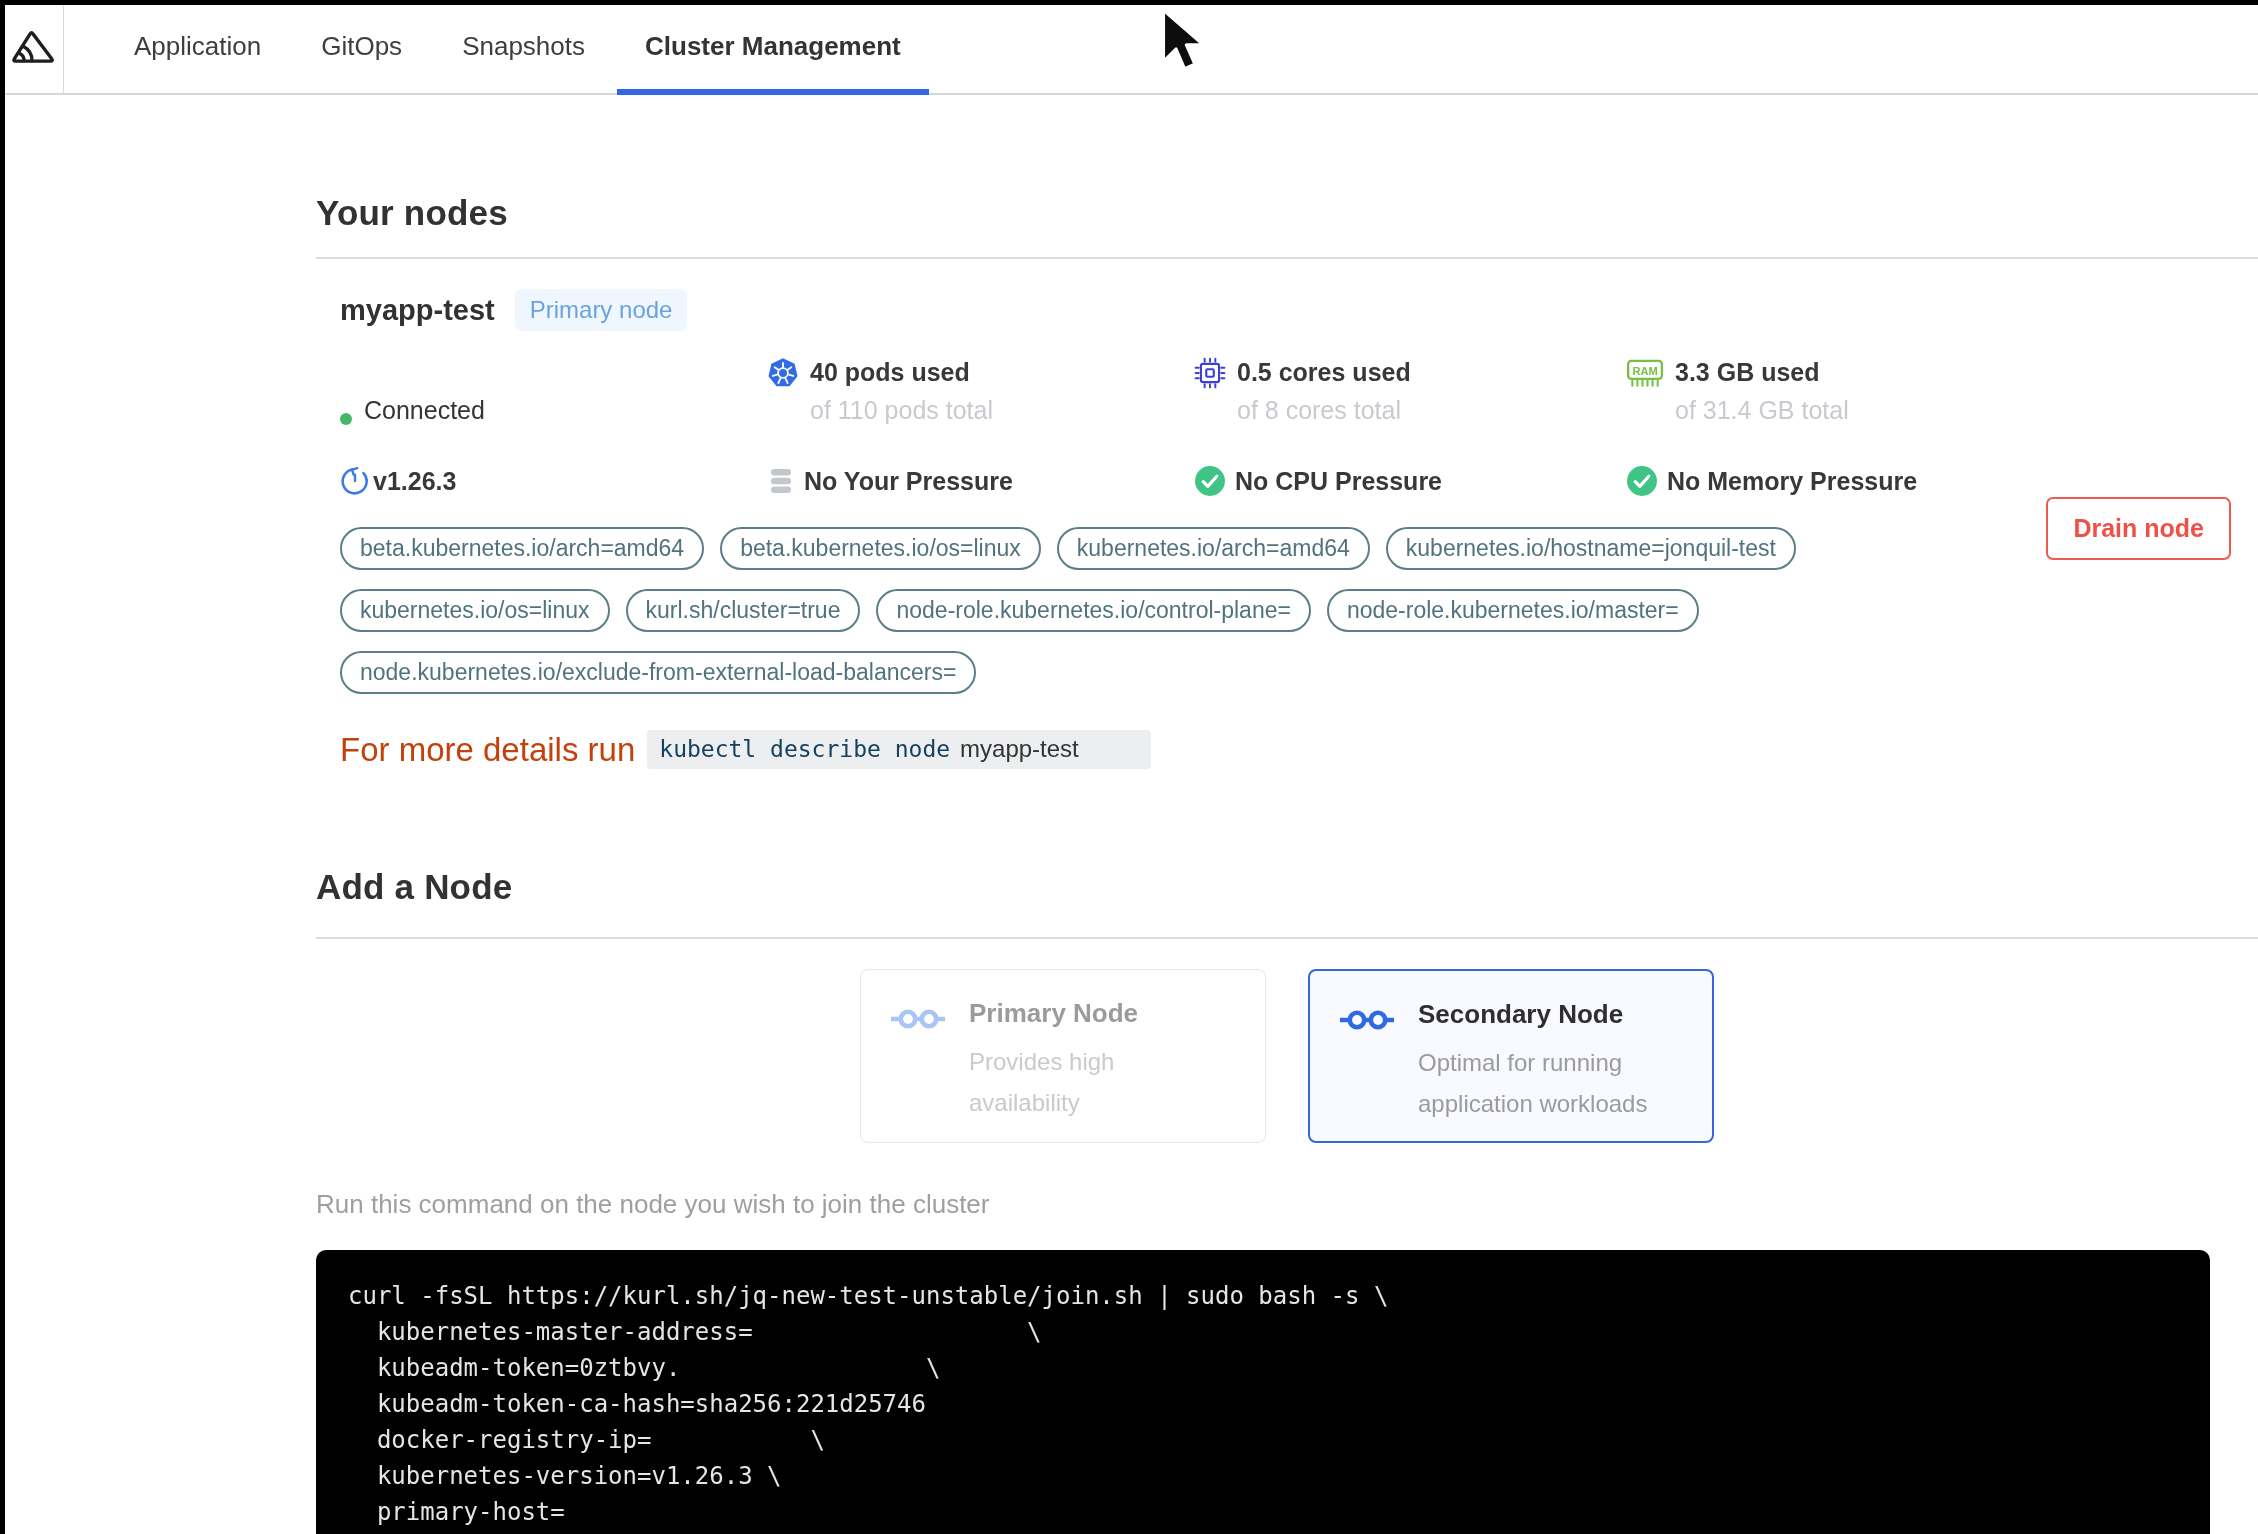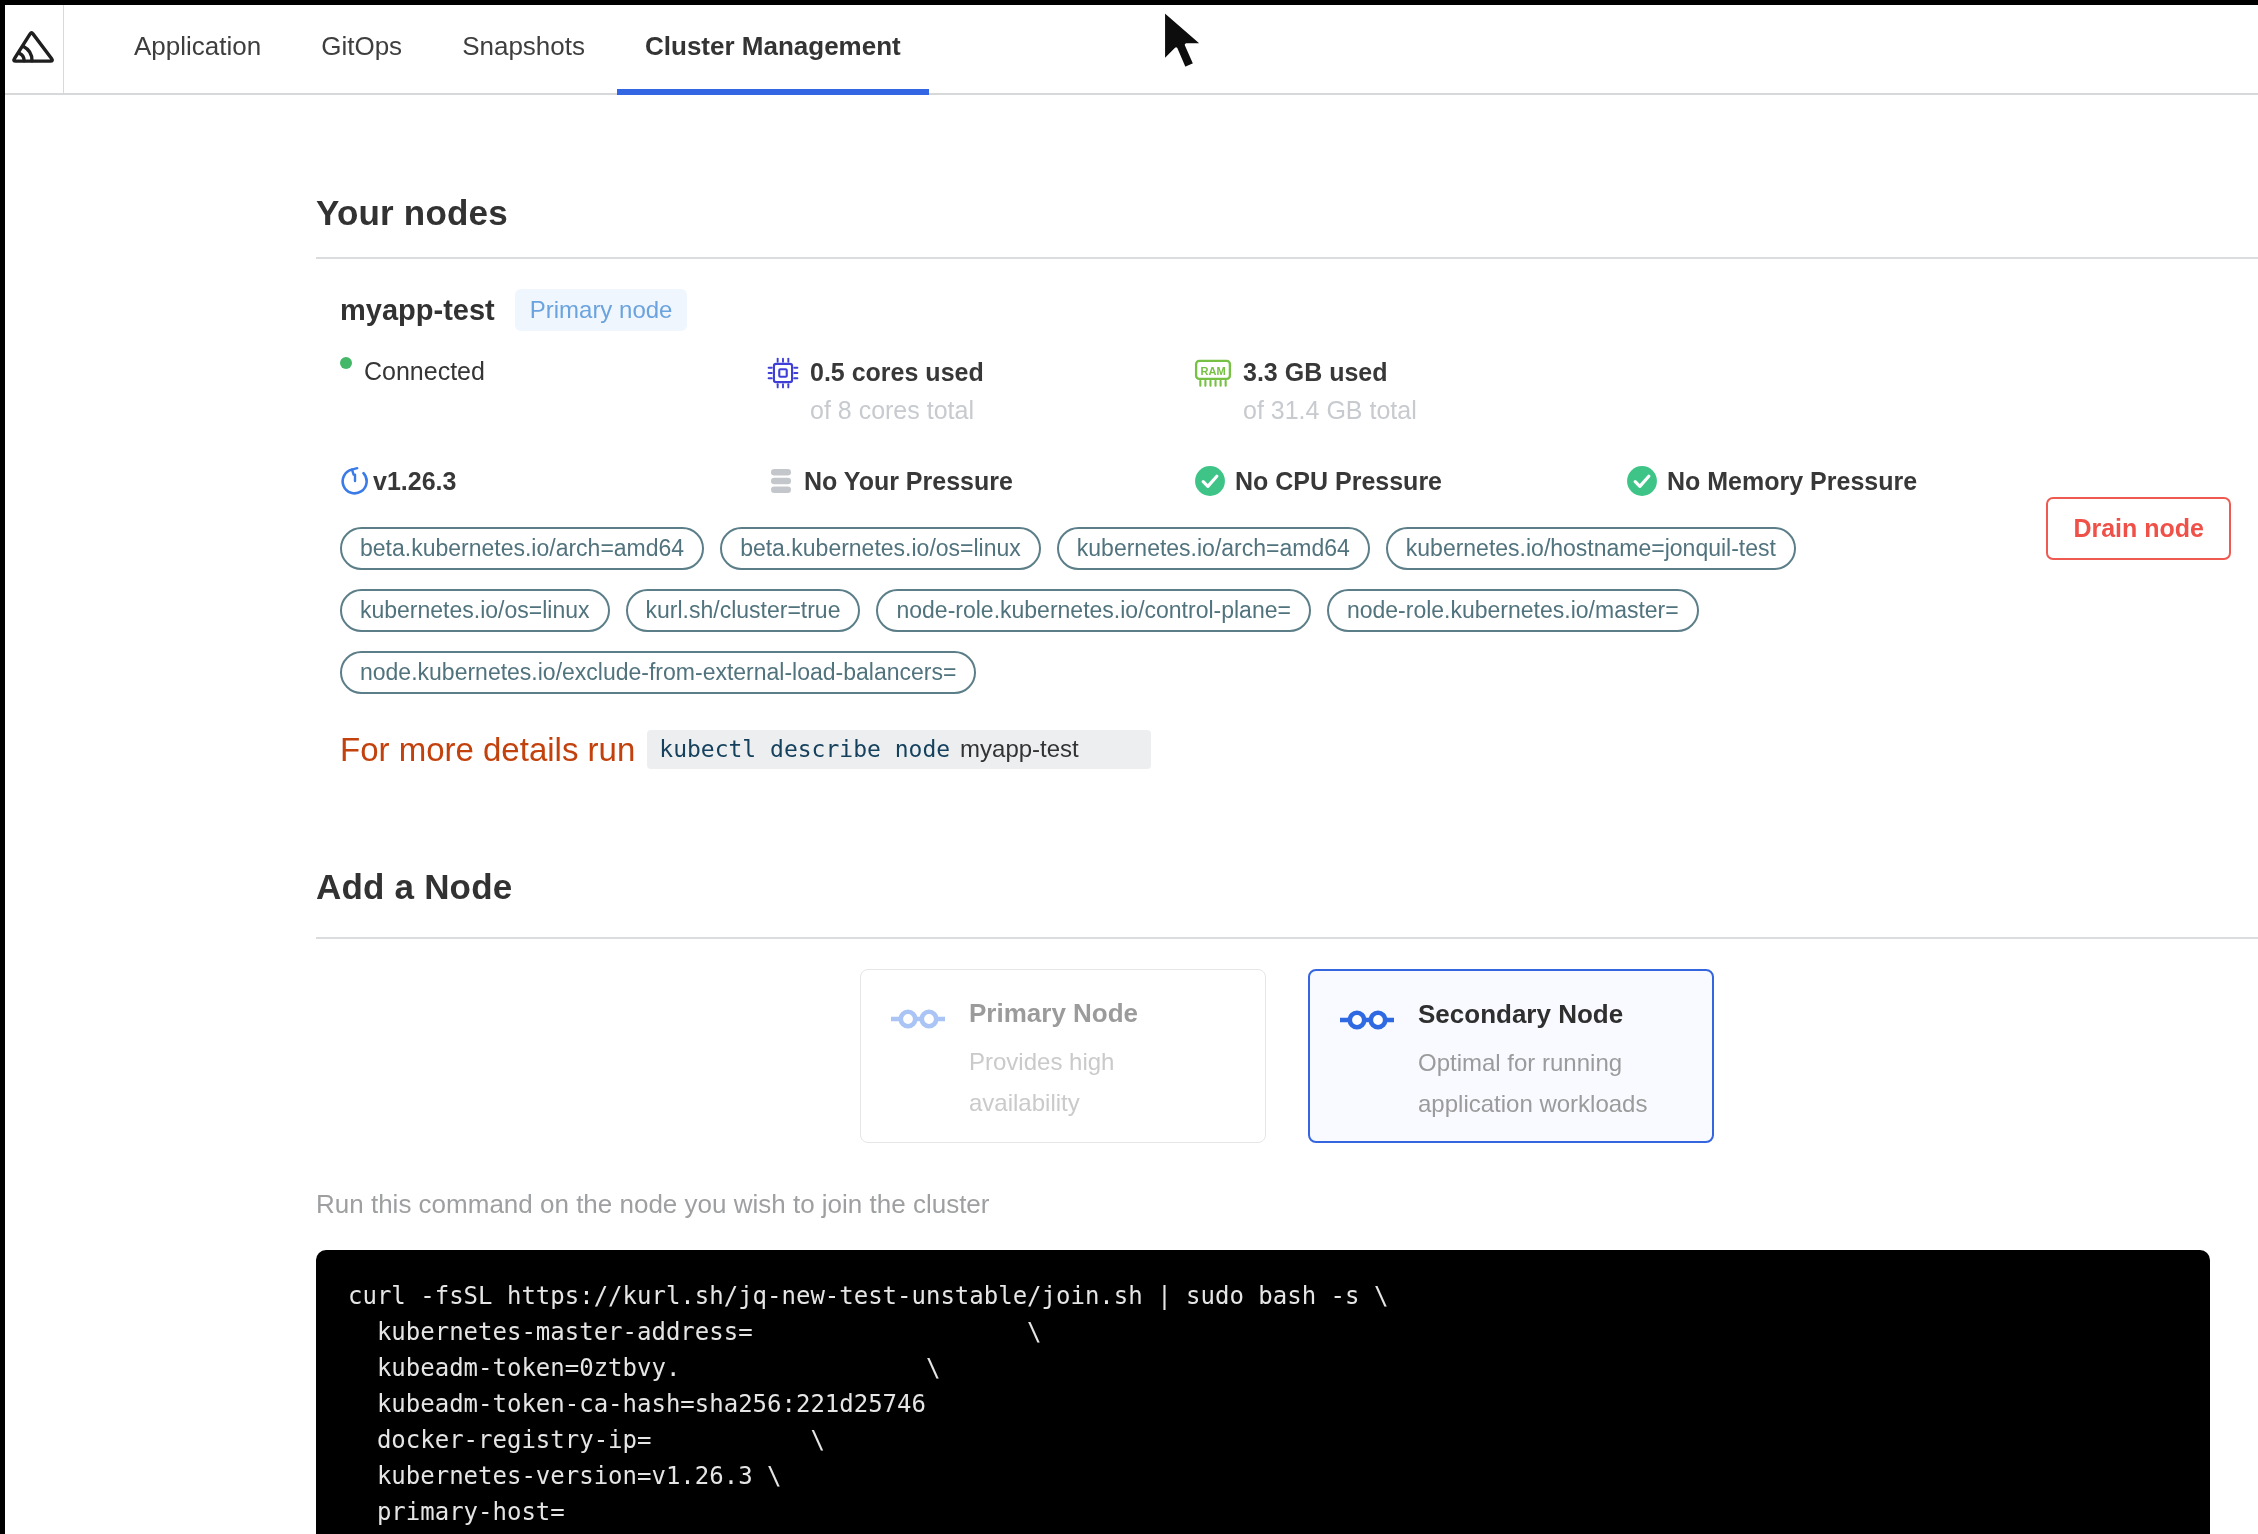--- a/index.html
+++ b/index.html
@@ -30,21 +30,21 @@
   .node-card { position:relative; margin-top:30px; padding-left:24px; }
   .node-title-row { display:flex; align-items:center; }
   .node-name { font-size:29px; font-weight:700; color:#323232; }
   .node-badge { margin-left:20px; font-size:24px; color:#6ba3de; background:#f0f6fd;
                 border-radius:6px; padding:7px 15px; }
   .stats-grid { display:grid; grid-template-columns:427px 427px 432px 1fr; margin-top:26px; }
   .stat { display:flex; align-items:flex-start; }
   .stat .txt { margin-left:11px; }
   .stat-value { font-size:25px; font-weight:600; color:#383838; line-height:30px; }
   .stat-total { font-size:25px; font-weight:500; color:#c7cace; margin-top:9px; }
-  .connected { display:flex; align-items:flex-start; }
+  .connected { display:flex; align-items:flex-end; }
   .conn-dot { width:12px; height:12px; border-radius:50%; background:#44b768; margin-right:12px; }
   .connected span { font-size:25px; color:#353535; }
   .cond-grid { display:grid; grid-template-columns:427px 427px 432px 1fr; margin-top:40px; }
   .cond { display:flex; align-items:center; }
   .cond .lbl { font-size:25px; font-weight:600; color:#383838; margin-left:9px; }
   .cond.version .lbl { margin-left:3px; }
 
   
   .pills { margin-top:30px; max-width:1700px; display:flex; flex-wrap:wrap; gap:19px 16px; }
   .pill { border:2px solid #5b7e88; color:#51737e; border-radius:22px; padding:6px 18px;
@@ -123,20 +123,41 @@
       <span class="node-name">myapp-test</span>
       <span class="node-badge">Primary node</span>
     </div>
 
     <div class="stats-grid">
       <div class="connected">
         <span class="conn-dot"></span>
         <span>Connected</span>
       </div>
 
+      <div class="stat">
+        <span>
+          <svg width="32" height="32" viewBox="0 0 30 30">
+            <polygon points="15,1.2 25.9,6.4 28.6,18.1 21.1,27.5 8.9,27.5 1.4,18.1 4.1,6.4" fill="#326ce5"></polygon>
+            <g stroke="#ffffff" stroke-width="1.7" stroke-linecap="round">
+              <line x1="15" y1="15" x2="15" y2="5.5"></line>
+                <line x1="15" y1="15" x2="22.8" y2="9.6"></line>
+              <line x1="15" y1="15" x2="24.6" y2="17.8"></line>
+                <line x1="15" y1="15" x2="19.4" y2="24.4"></line>
+              <line x1="15" y1="15" x2="10.6" y2="24.4"></line>
+                <line x1="15" y1="15" x2="5.4" y2="17.8"></line>
+              <line x1="15" y1="15" x2="7.2" y2="9.6"></line>
+            </g>
+            <circle cx="15" cy="15" r="4.6" fill="#326ce5" stroke="#ffffff" stroke-width="1.7"></circle>
+          </svg>
+        </span>
+        <span class="txt">
+          <span class="stat-value">40 pods used</span>
+          <div class="stat-total">of 110 pods total</div>
+        </span>
+      </div>
 
       <div class="stat">
         <span>
           <svg width="32" height="32" viewBox="0 0 30 30">
             <g stroke="#3f3fd8" stroke-width="2" fill="none">
               <rect x="6.5" y="6.5" width="17" height="17" rx="2"></rect>
               <rect x="11.5" y="11.5" width="7" height="7" rx="1"></rect>
             </g>
             <g stroke="#3f3fd8" stroke-width="1.8" stroke-linecap="round">
               <line x1="10" y1="1.5" x2="10" y2="4.5"></line>

